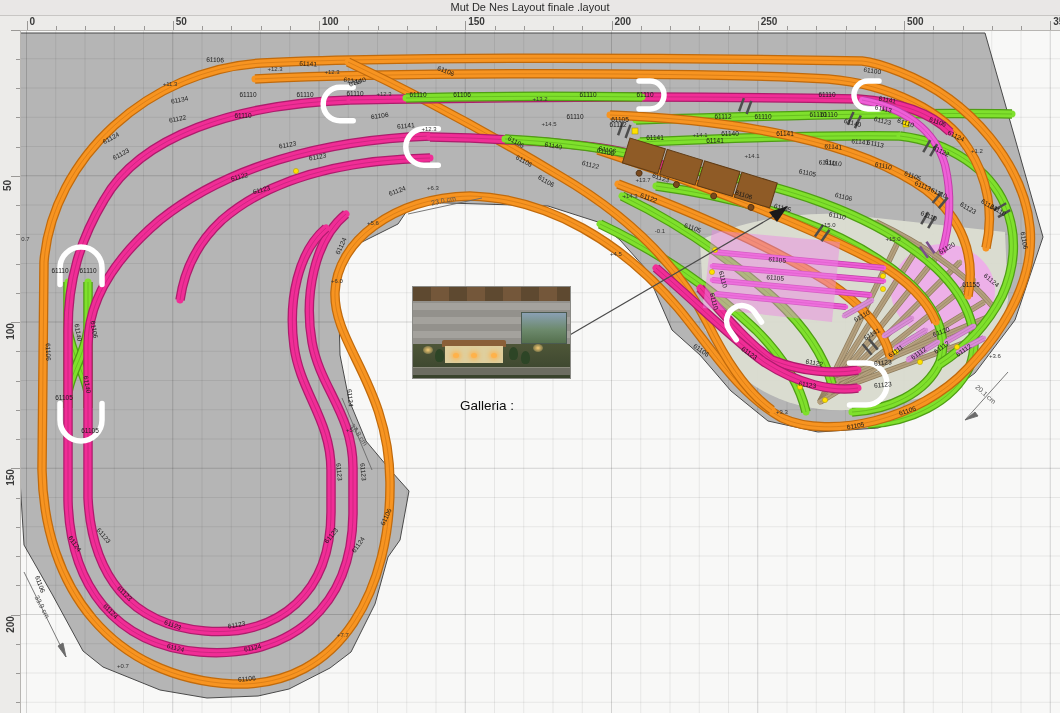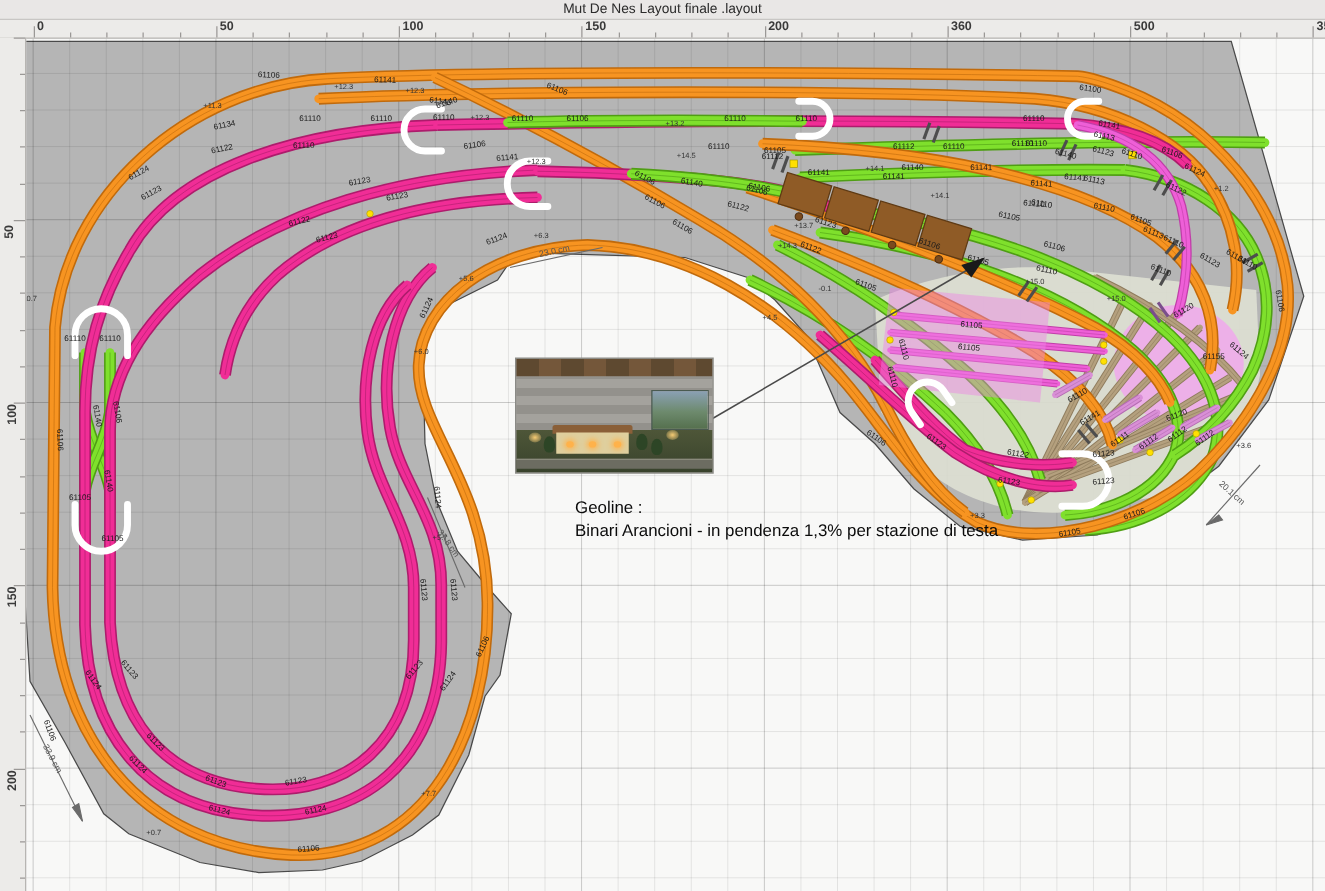--- a/index.html
+++ b/index.html
@@ -577,21 +577,21 @@
       <div class="htick" style="left: 933.25px; height: 4px;"></div>
       <div class="htick" style="left: 962.5px; height: 4px;"></div>
       <div class="htick" style="left: 991.75px; height: 4px;"></div>
       <div class="htick" style="left: 1021px; height: 4px;"></div>
       <div class="htick" style="left: 1050.25px; height: 9px;"></div>
       <div class="hnum" style="left: 29.5px;">0</div>
       <div class="hnum" style="left: 175.75px;">50</div>
       <div class="hnum" style="left: 322px;">100</div>
       <div class="hnum" style="left: 468.25px;">150</div>
       <div class="hnum" style="left: 614.5px;">200</div>
-      <div class="hnum" style="left: 760.75px;">360</div>
+      <div class="hnum" style="left: 760.75px;">250</div>
       <div class="hnum" style="left: 907px;">500</div>
       <div class="hnum" style="left: 1053.25px;">350</div>
     </div>
   <div id="vruler">
       <div class="vtick" style="top: -0.5px; width: 9px;"></div>
       <div class="vtick" style="top: 28.75px; width: 4px;"></div>
       <div class="vtick" style="top: 58px; width: 4px;"></div>
       <div class="vtick" style="top: 87.25px; width: 4px;"></div>
       <div class="vtick" style="top: 116.5px; width: 4px;"></div>
       <div class="vtick" style="top: 145.75px; width: 9px;"></div>
@@ -613,22 +613,21 @@
       <div class="vtick" style="top: 613.75px; width: 4px;"></div>
       <div class="vtick" style="top: 643px; width: 4px;"></div>
       <div class="vtick" style="top: 672.25px; width: 4px;"></div>
       <div class="vnum" style="top: 149.75px;">50</div>
       <div class="vnum" style="top: 296px;">100</div>
       <div class="vnum" style="top: 442.25px;">150</div>
       <div class="vnum" style="top: 588.5px;">200</div>
     </div>
 
   <div id="legend">
-    <div>Geoline :</div>
-    <div>Binari Arancioni - in pendenza 1,3% per stazione di testa</div>
+    <div>Galleria :</div>
   </div>
 
   <div id="photo">
     <div class="wall"></div>
     <div class="ceiling"></div>
     <div class="backdrop"></div>
     <div class="ground"></div>
     <div class="track"></div>
     <div class="broof"></div>
     <div class="bwall"></div>

